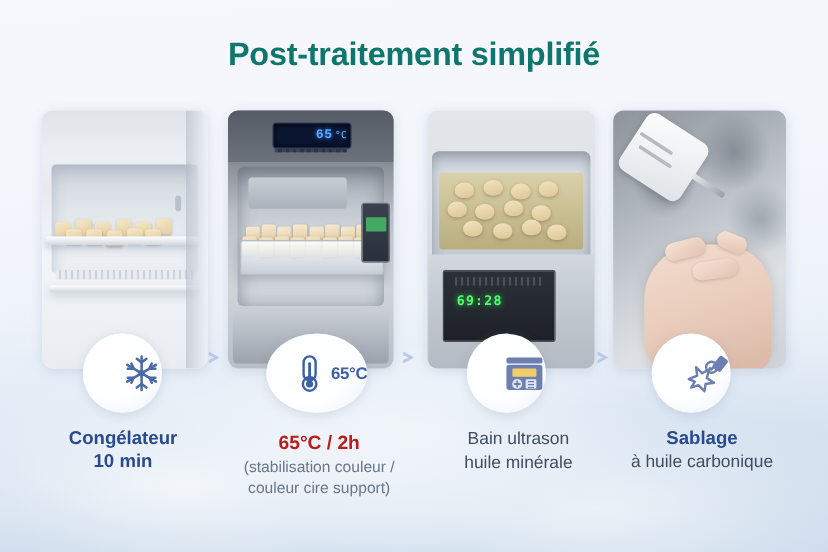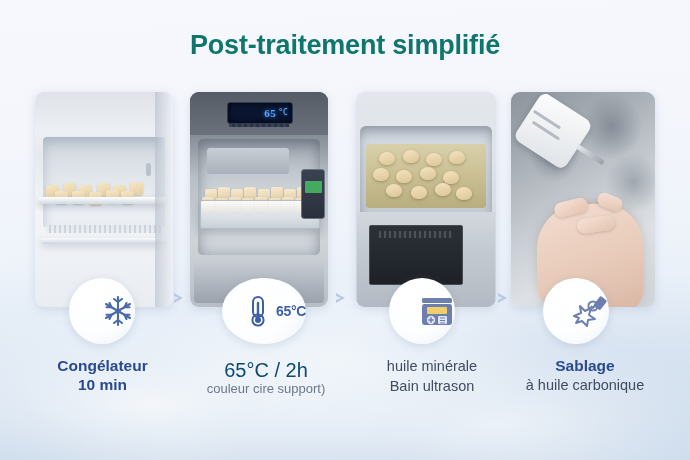--- a/index.html
+++ b/index.html
@@ -76,21 +76,21 @@
     background:#b9c1cc;}
 
   
   .ph-oven{background:linear-gradient(180deg,#5c636c 0%,#6e757e 12%,#8b929a 22%,#b9bfc6 40%,#cfd4d9 70%,#b9bec6 100%);}
   .ov-top{position:absolute;left:0;top:0;width:100%;height:20%;
     background:linear-gradient(180deg,#555c66,#6b727c);}
   .ov-display{position:absolute;left:27%;top:4.5%;width:46%;height:9.5%;
     background:#0b1530;border-radius:3px;border:1px solid #303b56;
     display:flex;align-items:center;justify-content:center;gap:2px;
     box-shadow:inset 0 0 6px rgba(0,0,0,.8);}
-  .ov-digits{color:#5aa8ff;font-family:Liberation Serif, serif;font-size:11px;
+  .ov-digits{color:#5aa8ff;font-family:Liberation Mono, monospace;font-size:11px;
     font-weight:700;letter-spacing:.5px;text-shadow:0 0 4px #2e7ddd;padding-left:32px;}
   .ov-unit{color:#6fb0ff;font-family:"DejaVu Sans Mono",monospace;font-size:8px;
     text-shadow:0 0 3px #2e7ddd;}
   .ov-strip{position:absolute;left:28%;top:15%;width:44%;height:3px;
     background:repeating-linear-gradient(90deg,#2d3850 0 3px,#1b2336 3px 6px);opacity:.8;}
   .ov-cavity{position:absolute;left:6%;top:22%;width:88%;height:54%;
     background:linear-gradient(180deg,#9ba2ab 0%,#c3c9d0 30%,#dfe3e7 70%,#c6ccd3 100%);
     border-radius:5px;box-shadow:inset 0 5px 14px rgba(60,70,85,.5);}
   .ov-back{position:absolute;left:12%;top:26%;width:60%;height:12%;
     background:linear-gradient(180deg,#c8ced5,#aab1ba);border-radius:3px;}
@@ -173,21 +173,21 @@
     display:flex;align-items:center;justify-content:flex-end;}
   .b0{left:69px;top:278px;width:66px;height:66px;}
   .b1{left:222px;top:278px;width:84px;height:66px;gap:5px;}
   .b2{left:389px;top:278px;width:66px;height:66px;}
   .b3{left:543px;top:278px;width:66px;height:66px;}
   .badge .temp{font-size:14px;font-weight:700;color:#3c5fa5;letter-spacing:-.3px;}
 
   
   .cap{position:absolute;text-align:center;color:#4a5a74;}
   .cap .strong{color:#2a4a8f;font-weight:700;font-size:15.5px;line-height:19px;}
-  .cap .mid{color:#0c4a6e;font-weight:400;font-size:20px;line-height:20px;}
+  .cap .mid{color:#b91c1c;font-weight:700;font-size:16px;line-height:20px;}
   .cap .sub{color:#6a7689;font-weight:400;font-size:13px;line-height:18px;}
   .cap .plain{color:#404c60;font-weight:400;font-size:14.5px;line-height:20px;}
   .c0{left:10px;top:356px;width:185px;}
   .c1{left:176px;top:360px;width:180px;}
   .c2{left:352px;top:356px;width:160px;}
   .c3{left:490px;top:356px;width:190px;}
 </style>
 </head>
 <body>
 
@@ -272,20 +272,21 @@
         <i style="left:44%;top:36%"></i>
           <i style="left:66%;top:44%"></i>
         <i style="left:12%;top:72%"></i>
           <i style="left:36%;top:76%"></i>
         <i style="left:58%;top:70%"></i>
           <i style="left:78%;top:78%"></i>
       </div>
       <div class="ba-body"></div>
       <div class="ba-panel">
         <div class="ba-row"></div>
+        <div class="ba-led">69:28</div>
       </div>
     </div>
   </div>
 
   <div class="step s3">
     <div class="photo ph-blast">
       <div class="bl-bg"></div>
       <div class="bl-nozzle"></div>
       <div class="bl-grip"></div>
       <div class="bl-grip2"></div>
@@ -364,24 +365,25 @@
   </svg>
 </div>
 
 <div class="cap c0">
   <div class="strong">Congélateur</div>
   <div class="strong">10 min</div>
 </div>
 
 <div class="cap c1">
   <div class="mid">65°C / 2h</div>
+  <div class="sub">(stabilisation couleur /</div>
   <div class="sub">couleur cire support)</div>
 </div>
 
 <div class="cap c2">
+  <div class="plain">Bain ultrason</div>
   <div class="plain">huile minérale</div>
-  <div class="plain">Bain ultrason</div>
 </div>
 
 <div class="cap c3">
   <div class="strong">Sablage</div>
   <div class="plain">à huile carbonique</div>
 </div>
 
 </body></html>

